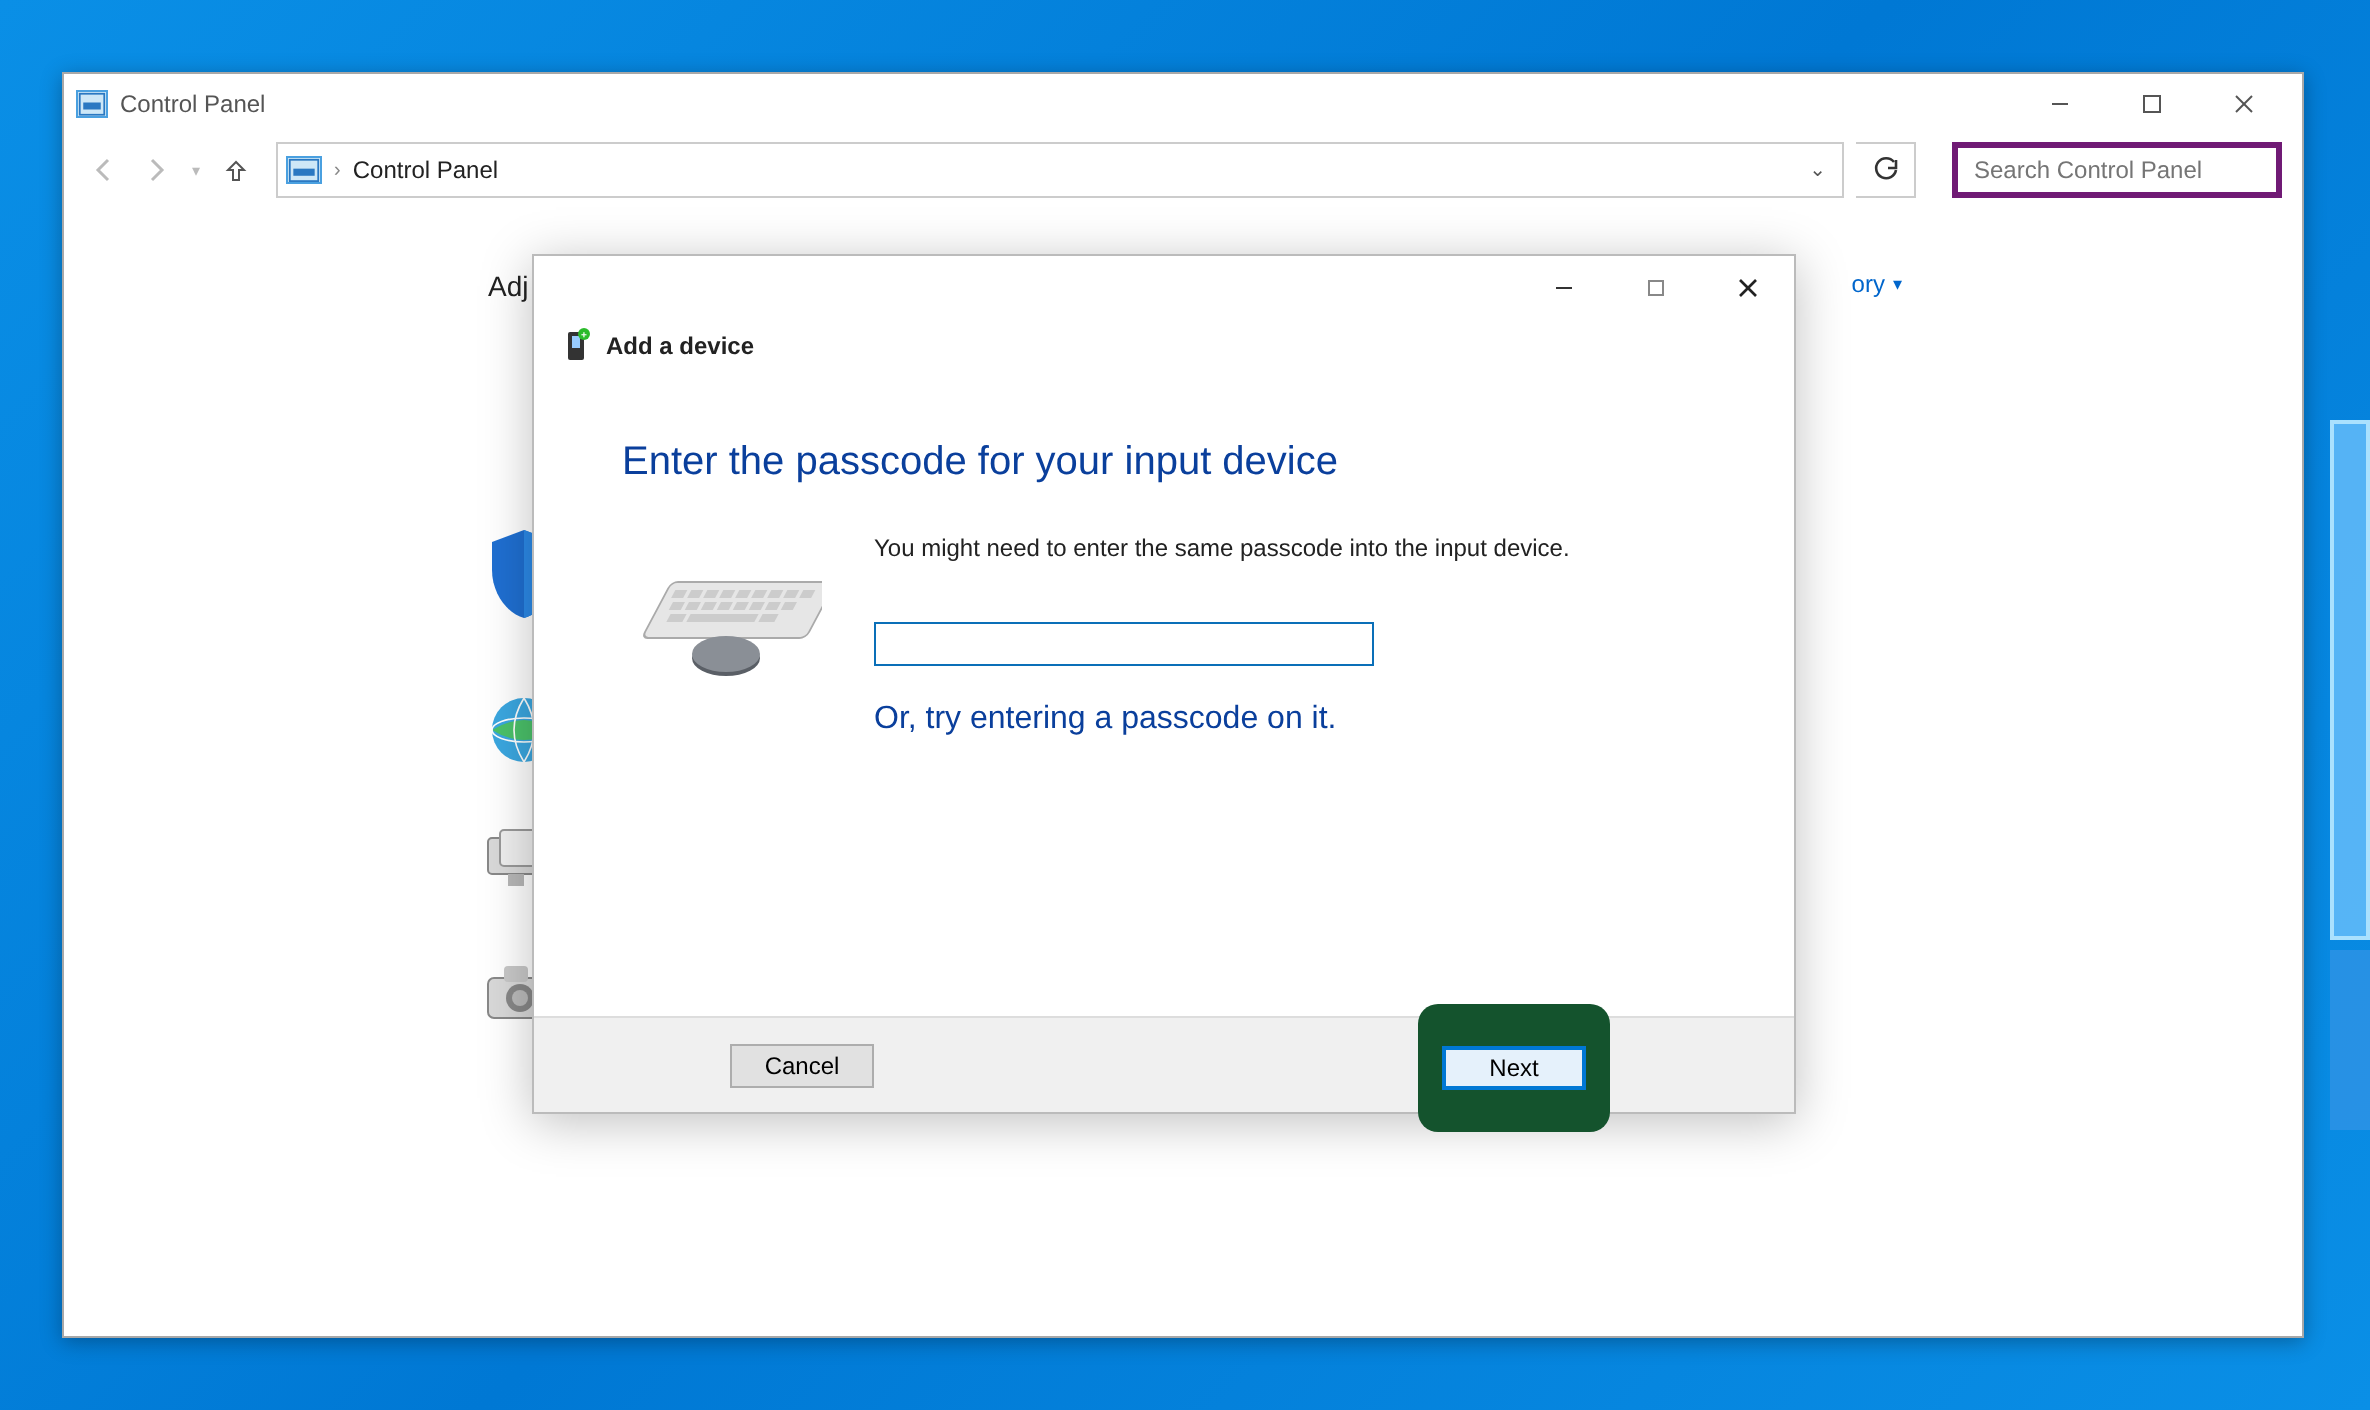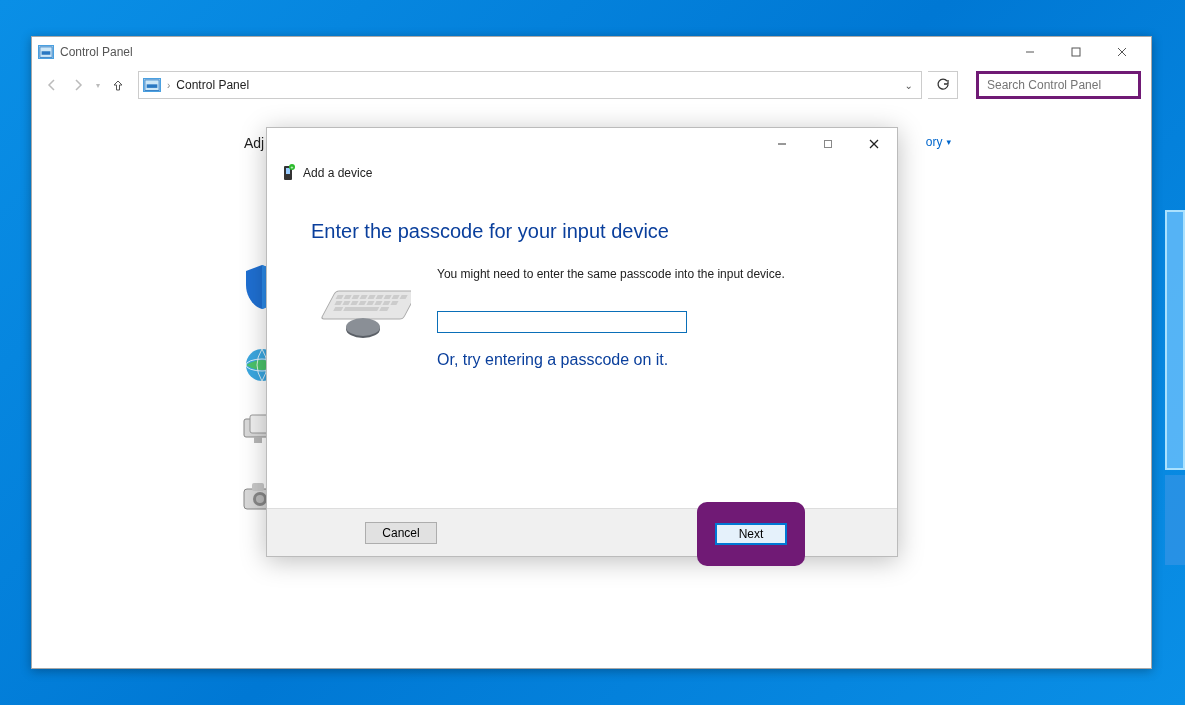--- a/index.html
+++ b/index.html
@@ -193,20 +193,21 @@
     color: #222;
   }
   .dlg-winbtn svg { width: 10px; height: 10px; }
   .dlg-header {
     display:flex;
     align-items:center;
     gap: 8px;
     padding: 4px 14px 12px 14px;
     font-size: 12px;
     color: #222;
+    font-weight: bold;
   }
   .dlg-header .add-icon {
     width: 14px; height: 18px;
     position: relative;
   }
   .dlg-header .add-icon svg { width: 14px; height: 18px; }
   .dlg-content {
     padding: 10px 44px 0 44px;
   }
   .dlg-h1 {
@@ -266,23 +267,23 @@
     border: 1px solid #adadad;
     background: #e1e1e1;
   }
   .dlg-btn.primary {
     border: 2px solid #0078d4;
     background: #e5f1fb;
   }
   
   .highlight-box {
     position: absolute;
-    width: 108px;
+    width: 96px;
     height: 64px;
-    background: #701a75;
+    background: #14532d;
     border-radius: 10px;
     right: 92px;
     bottom: -10px;
     display:flex;
     align-items:center;
     justify-content:center;
     z-index: 5;
   }
   .highlight-box .dlg-btn.primary {
     position: relative;

